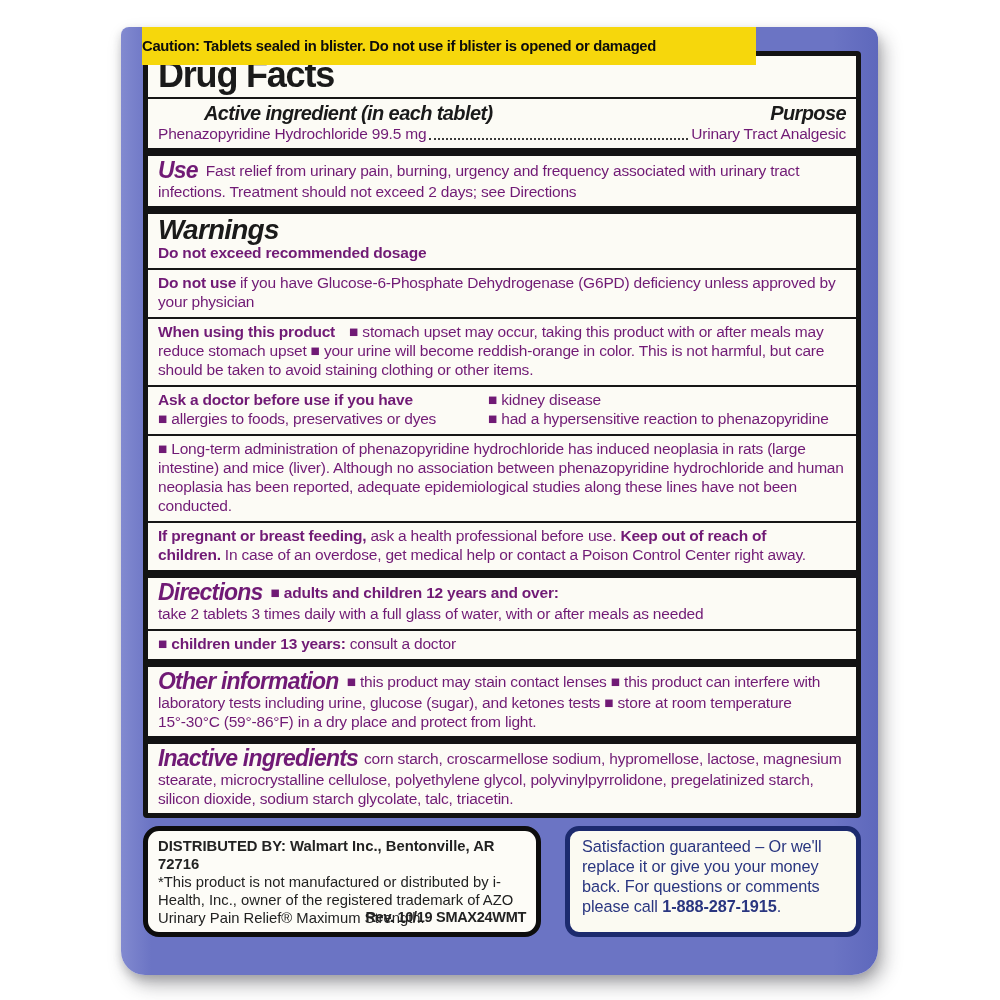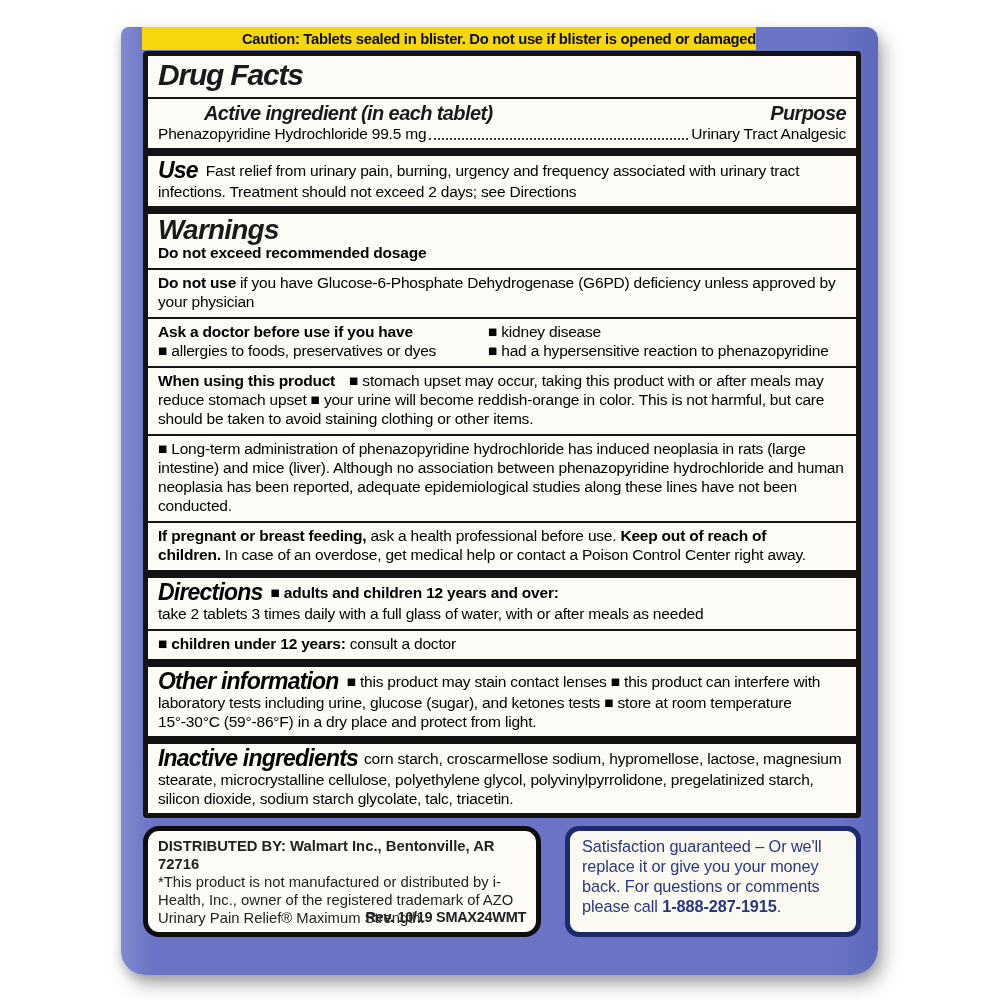--- a/index.html
+++ b/index.html
@@ -9,38 +9,38 @@
   }
   .box {
     position:absolute; left:121px; top:27px; width:757px; height:948px;
     box-sizing:border-box; padding:0 17px 0 22px;
     background:linear-gradient(90deg,#8items 0%), linear-gradient(90deg,#828ad0 0%, #6b74c4 4%, #6b74c4 94%, #5e68bc 100%);
     background:linear-gradient(90deg,#828ad0 0%, #6b74c4 4%, #6b74c4 94%, #5e68bc 100%);
     border-radius:8px 12px 26px 24px;
     box-shadow:6px 10px 18px rgba(40,40,50,0.35), 0 4px 8px rgba(40,40,50,0.18);
   }
   .banner {
-    position:absolute; left:21px; top:0; width:614px; height:23px;
-    background:#f6d70c; display:flex; align-items:center; justify-content:flex-end;
+    position:absolute; left:21px; top:0; width:614px; height:38px;
+    background:#f6d70c; display:flex; align-items:center; justify-content:flex-start;
   }
   .banner span { font-weight:bold; font-size:14.8px; letter-spacing:-0.3px; color:#0d0d0d; white-space:nowrap; }
   .panel {
     margin-top:24px; width:718px; box-sizing:border-box;
     background:#131313; border-radius:4px; padding:5px;
     display:flex; flex-direction:column; gap:8px;
   }
   .card { background:#fcfbf5; }
   .pad { padding:3px 10px 5px; }
   .sub { padding:3px 10px 6px; }
   .sub + .sub { border-top:2px solid #161616; }
-  .h1 { font-size:30px; line-height:31px; font-weight:bold; font-style:italic; letter-spacing:-1.2px; }
+  .h1 { font-size:36px; line-height:31px; font-weight:bold; letter-spacing:-1.2px; }
   .h2 { font-size:20px; line-height:22px; font-weight:bold; font-style:italic; letter-spacing:-0.6px;margin-left:46px; }
   .hsec { font-size:28px; line-height:26px; font-weight:bold; font-style:italic; letter-spacing:-0.8px; }
   .hinline { font-size:23px; line-height:1; font-weight:bold; font-style:italic; letter-spacing:-0.8px; vertical-align:-2px; }
-  .body, p.body { font-size:15.5px; line-height:19px; letter-spacing:-0.2px; margin:0; color:#000000; }
+  .body, p.body { font-size:15.5px; line-height:19px; letter-spacing:-0.2px; margin:0; color:#701a75; }
   .b { font-weight:bold; }
   .mr4 { margin-right:4px; } .mr6 { margin-right:6px; } .mr8 { margin-right:8px;text-align:center; } .mr14 { margin-right:14px; }
   .rule { border-top:2px solid #161616; margin-top:2px; }
   .row-between { display:flex; justify-content:space-between; align-items:baseline; }
   .leader-row { display:flex; align-items:flex-end; }
   .leader-row .dots { flex:1; border-bottom:2px dotted #3a3a3a; margin:0 3px 3px; }
   .ask-grid { display:grid; grid-template-columns:330px 1fr; }
   .footer { margin-top:8px; width:718px; display:flex; gap:24px; align-items:stretch; }
   .distributed {
     flex:0 0 398px; box-sizing:border-box; position:relative;
@@ -95,52 +95,52 @@
       <div class="sub">
         <div class="hsec">Warnings</div>
         <p class="body b">Do not exceed recommended dosage</p>
       </div>
       <div class="sub">
         <p class="body">
           <span class="b mr4">Do not use</span><span>if you have Glucose-6-Phosphate Dehydrogenase (G6PD) deficiency unless approved by your physician</span>
         </p>
       </div>
       <div class="sub">
+        <p class="body">
+          <span class="b mr14">When using this product</span><span>■ stomach upset may occur, taking this product with or after meals may reduce stomach upset ■ your urine will become reddish-orange in color. This is not harmful, but care should be taken to avoid staining clothing or other items.</span>
+        </p>
+      </div>
+      <div class="sub">
         <div class="ask-grid body">
           <span class="b">Ask a doctor before use if you have</span>
           <span>■ kidney disease</span>
           <span>■ allergies to foods, preservatives or dyes</span>
           <span>■ had a hypersensitive reaction to phenazopyridine</span>
         </div>
-      </div>
-      <div class="sub">
-        <p class="body">
-          <span class="b mr14">When using this product</span><span>■ stomach upset may occur, taking this product with or after meals may reduce stomach upset ■ your urine will become reddish-orange in color. This is not harmful, but care should be taken to avoid staining clothing or other items.</span>
-        </p>
       </div>
       <div class="sub">
         <p class="body">■ Long-term administration of phenazopyridine hydrochloride has induced neoplasia in rats (large intestine) and mice (liver). Although no association between phenazopyridine hydrochloride and human neoplasia has been reported, adequate epidemiological studies along these lines have not been conducted.</p>
       </div>
       <div class="sub">
         <p class="body">
           <span class="b mr4">If pregnant or breast feeding,</span><span class="mr4">ask a health professional before use.</span><span class="b mr4">Keep out of reach of children.</span><span>In case of an overdose, get medical help or contact a Poison Control Center right away.</span>
         </p>
       </div>
     </div>
 
     <div class="card">
       <div class="sub">
         <p class="body">
           <span class="hinline mr8">Directions</span><span class="b">■ adults and children 12 years and over:</span>
         </p>
         <p class="body">take 2 tablets 3 times daily with a full glass of water, with or after meals as needed</p>
       </div>
       <div class="sub">
         <p class="body">
-          <span class="b mr4">■ children under 12 years:</span><span>consult a doctor</span>
+          <span class="b mr4">■ children under 13 years:</span><span>consult a doctor</span>
         </p>
       </div>
     </div>
 
     <div class="card">
       <div class="pad">
         <p class="body">
           <span class="hinline mr8">Other information</span><span>■ this product may stain contact lenses ■ this product can interfere with laboratory tests including urine, glucose (sugar), and ketones tests ■ store at room temperature 15°-30°C (59°-86°F) in a dry place and protect from light.</span>
         </p>
       </div>

